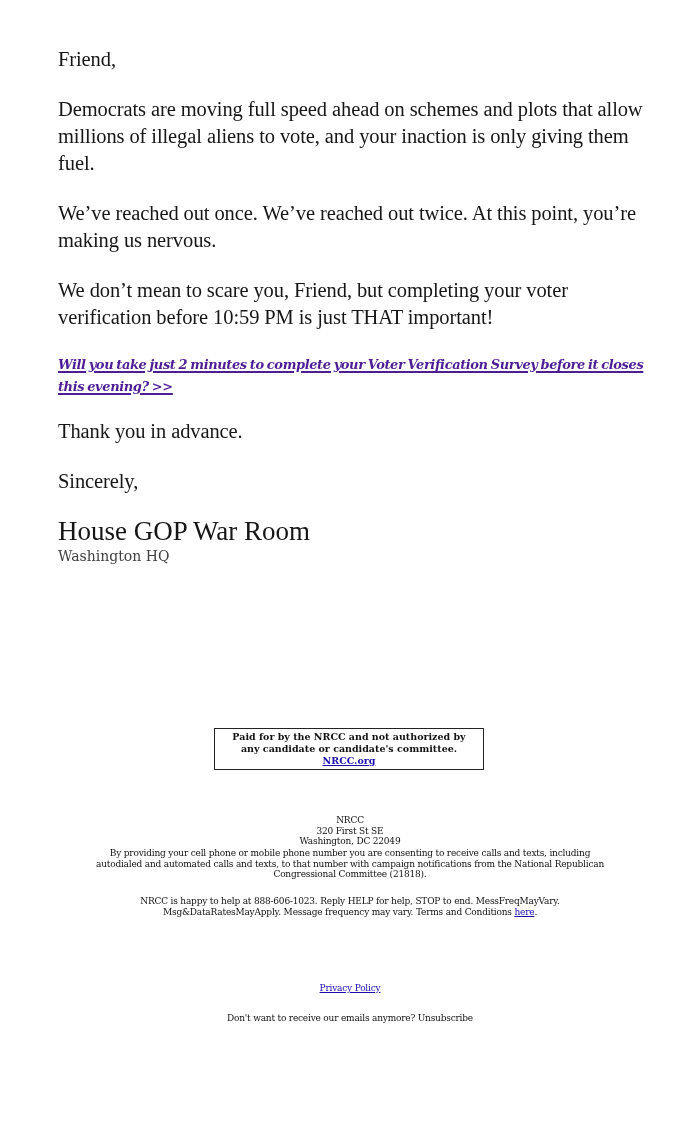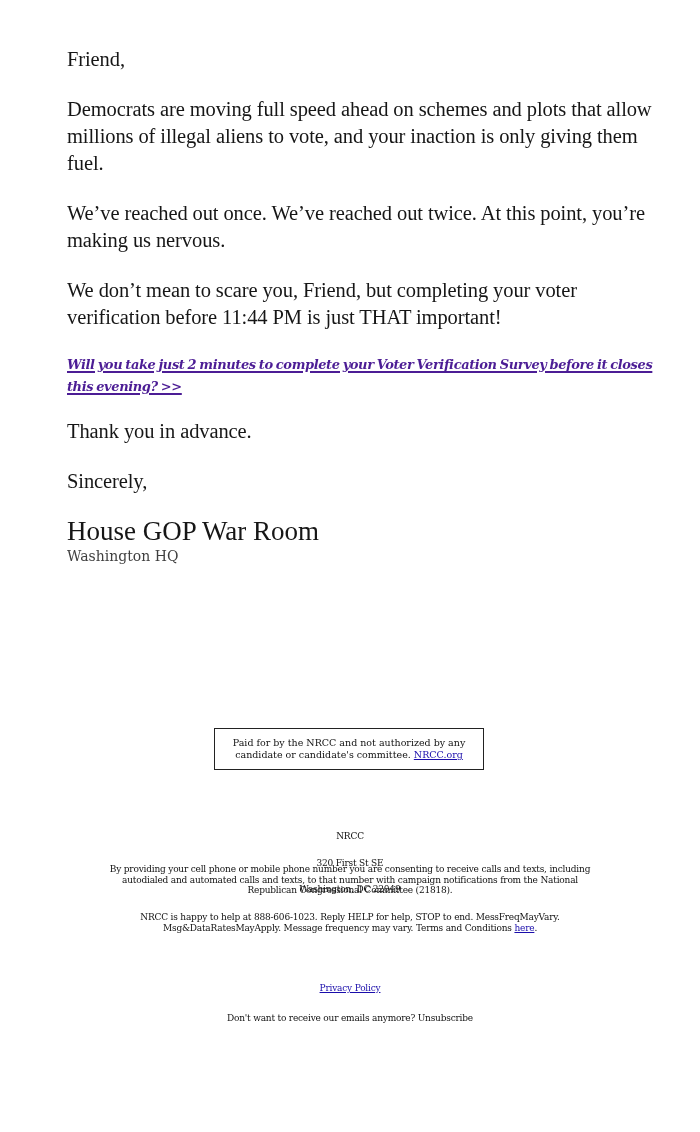--- a/index.html
+++ b/index.html
@@ -13,21 +13,20 @@
       position: relative;
       overflow: hidden;
       font-family: "DejaVu Serif", "Liberation Serif", serif;
       color: #111111;
     }
     .content {
       position: absolute;
       left: 58px;
       top: 46px;
       width: 590px;
-      margin-left: 9px;
     }
     .para {
       font-family: "Liberation Serif", "DejaVu Serif", serif;
       font-size: 20.5px;
       line-height: 27px;
       margin: 0 0 23px 0;
       color: #161616;
       letter-spacing: -0.1px;
     }
     .cta {
@@ -69,51 +68,52 @@
       box-sizing: border-box;
       display: flex;
       align-items: center;
       justify-content: center;
       text-align: center;
       font-family: "DejaVu Serif", serif;
       font-size: 9.5px;
       line-height: 12px;
       color: #111;
       padding: 0 12px;
+      font-weight: bold;
     }
     a.link {
       color: #1a0dab;
       text-decoration: underline;
     }
     .footer {
       position: absolute;
       left: 90px;
       width: 520px;
       text-align: center;
       font-family: "DejaVu Serif", serif;
       font-size: 9px;
       line-height: 10.5px;
       color: #111;
       letter-spacing: -0.2px;
     }
-    .footer p { margin: 16px; text-align: center; }
+    .footer p { margin: 0; text-align: center; }
     .address { top: 815px; }
     .consent { top: 848px; }
     .help { top: 896px; }
     .privacy { top: 983px; }
     .unsub { top: 1013px; }
   </style>
 </head>
 <body>
 
 <div class="content">
   <p class="para">Friend,</p>
   <p class="para">Democrats are moving full speed ahead on schemes and plots that allow millions of illegal aliens to vote, and your inaction is only giving them fuel.</p>
   <p class="para">We’ve reached out once. We’ve reached out twice. At this point, you’re making us nervous.</p>
-  <p class="para">We don’t mean to scare you, Friend, but completing your voter verification before 11:44 PM is just THAT important!</p>
+  <p class="para">We don’t mean to scare you, Friend, but completing your voter verification before 10:59 PM is just THAT important!</p>
   <a class="cta">Will you take just 2 minutes to complete your Voter Verification Survey before it closes this evening? &gt;&gt;</a>
   <p class="para">Thank you in advance.</p>
   <p class="para">Sincerely,</p>
   <p class="sig-name">House GOP War Room</p>
   <p class="sig-sub">Washington HQ</p>
 </div>
 
 <div class="disclaimer-box">
   <div>
     <span>Paid for by the NRCC and not authorized by any candidate or candidate's committee.</span>

